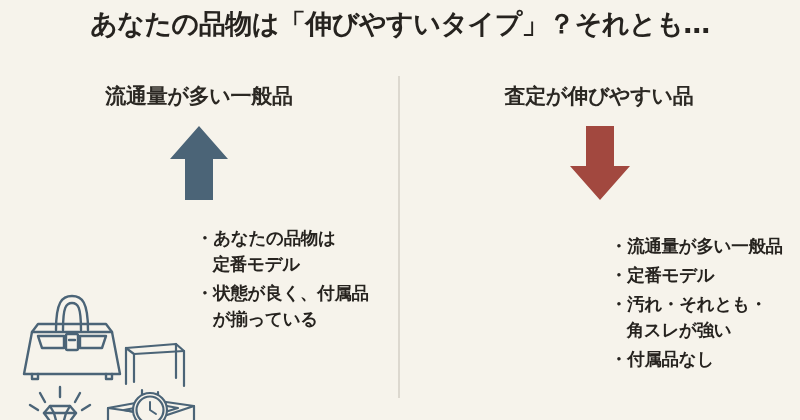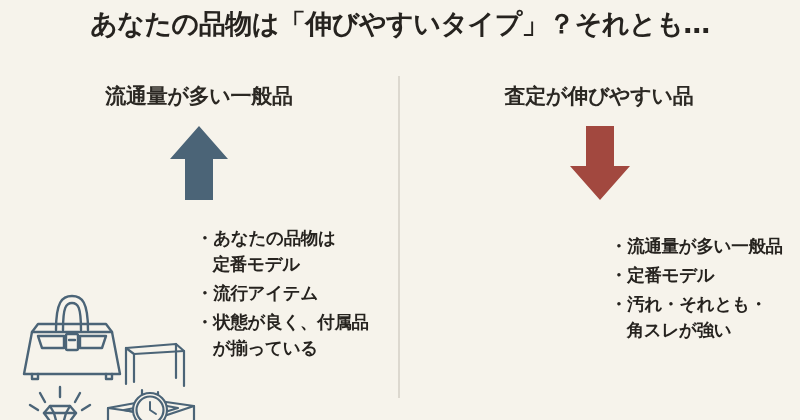--- a/index.html
+++ b/index.html
@@ -127,21 +127,20 @@
       <span>
         <svg width="62" height="78" viewBox="0 0 62 78" aria-hidden="true">
           <polygon points="31,2 60,35 45,35 45,76 17,76 17,35 2,35" fill="#4b6477"></polygon>
         </svg>
       </span>
     </div>
 
     <div class="bullets left-list">
       <span class="bullet-item">・あなたの品物は
 定番モデル</span>
-      <span class="bullet-item">・流行アイテム</span>
       <span class="bullet-item">・状態が良く、付属品
 が揃っている</span>
     </div>
 
     <span class="icon icon-bag-good">
       <svg width="112" height="100" viewBox="0 0 112 100" aria-hidden="true">
         <g fill="none" stroke="#4b6477" stroke-width="2.4" stroke-linecap="round" stroke-linejoin="round">
 
           <path d="M40 44 C40 16 46 10 56 10 C66 10 72 16 72 44"></path>
           <path d="M47 44 C47 21 50 17 56 17 C62 17 65 21 65 44"></path>
@@ -219,16 +218,17 @@
           <polygon points="19,2 47,2 47,42 63,42 33,76 3,42 19,42" fill="#a2483f"></polygon>
         </svg>
       </span>
     </div>
 
     <div class="bullets right-list">
       <span class="bullet-item">・流通量が多い一般品</span>
       <span class="bullet-item">・定番モデル</span>
       <span class="bullet-item">・汚れ・それとも・
 角スレが強い</span>
+      <span class="bullet-item">・付属品なし</span>
     </div>
 
   </div>
 </div>
 
 </body></html>

